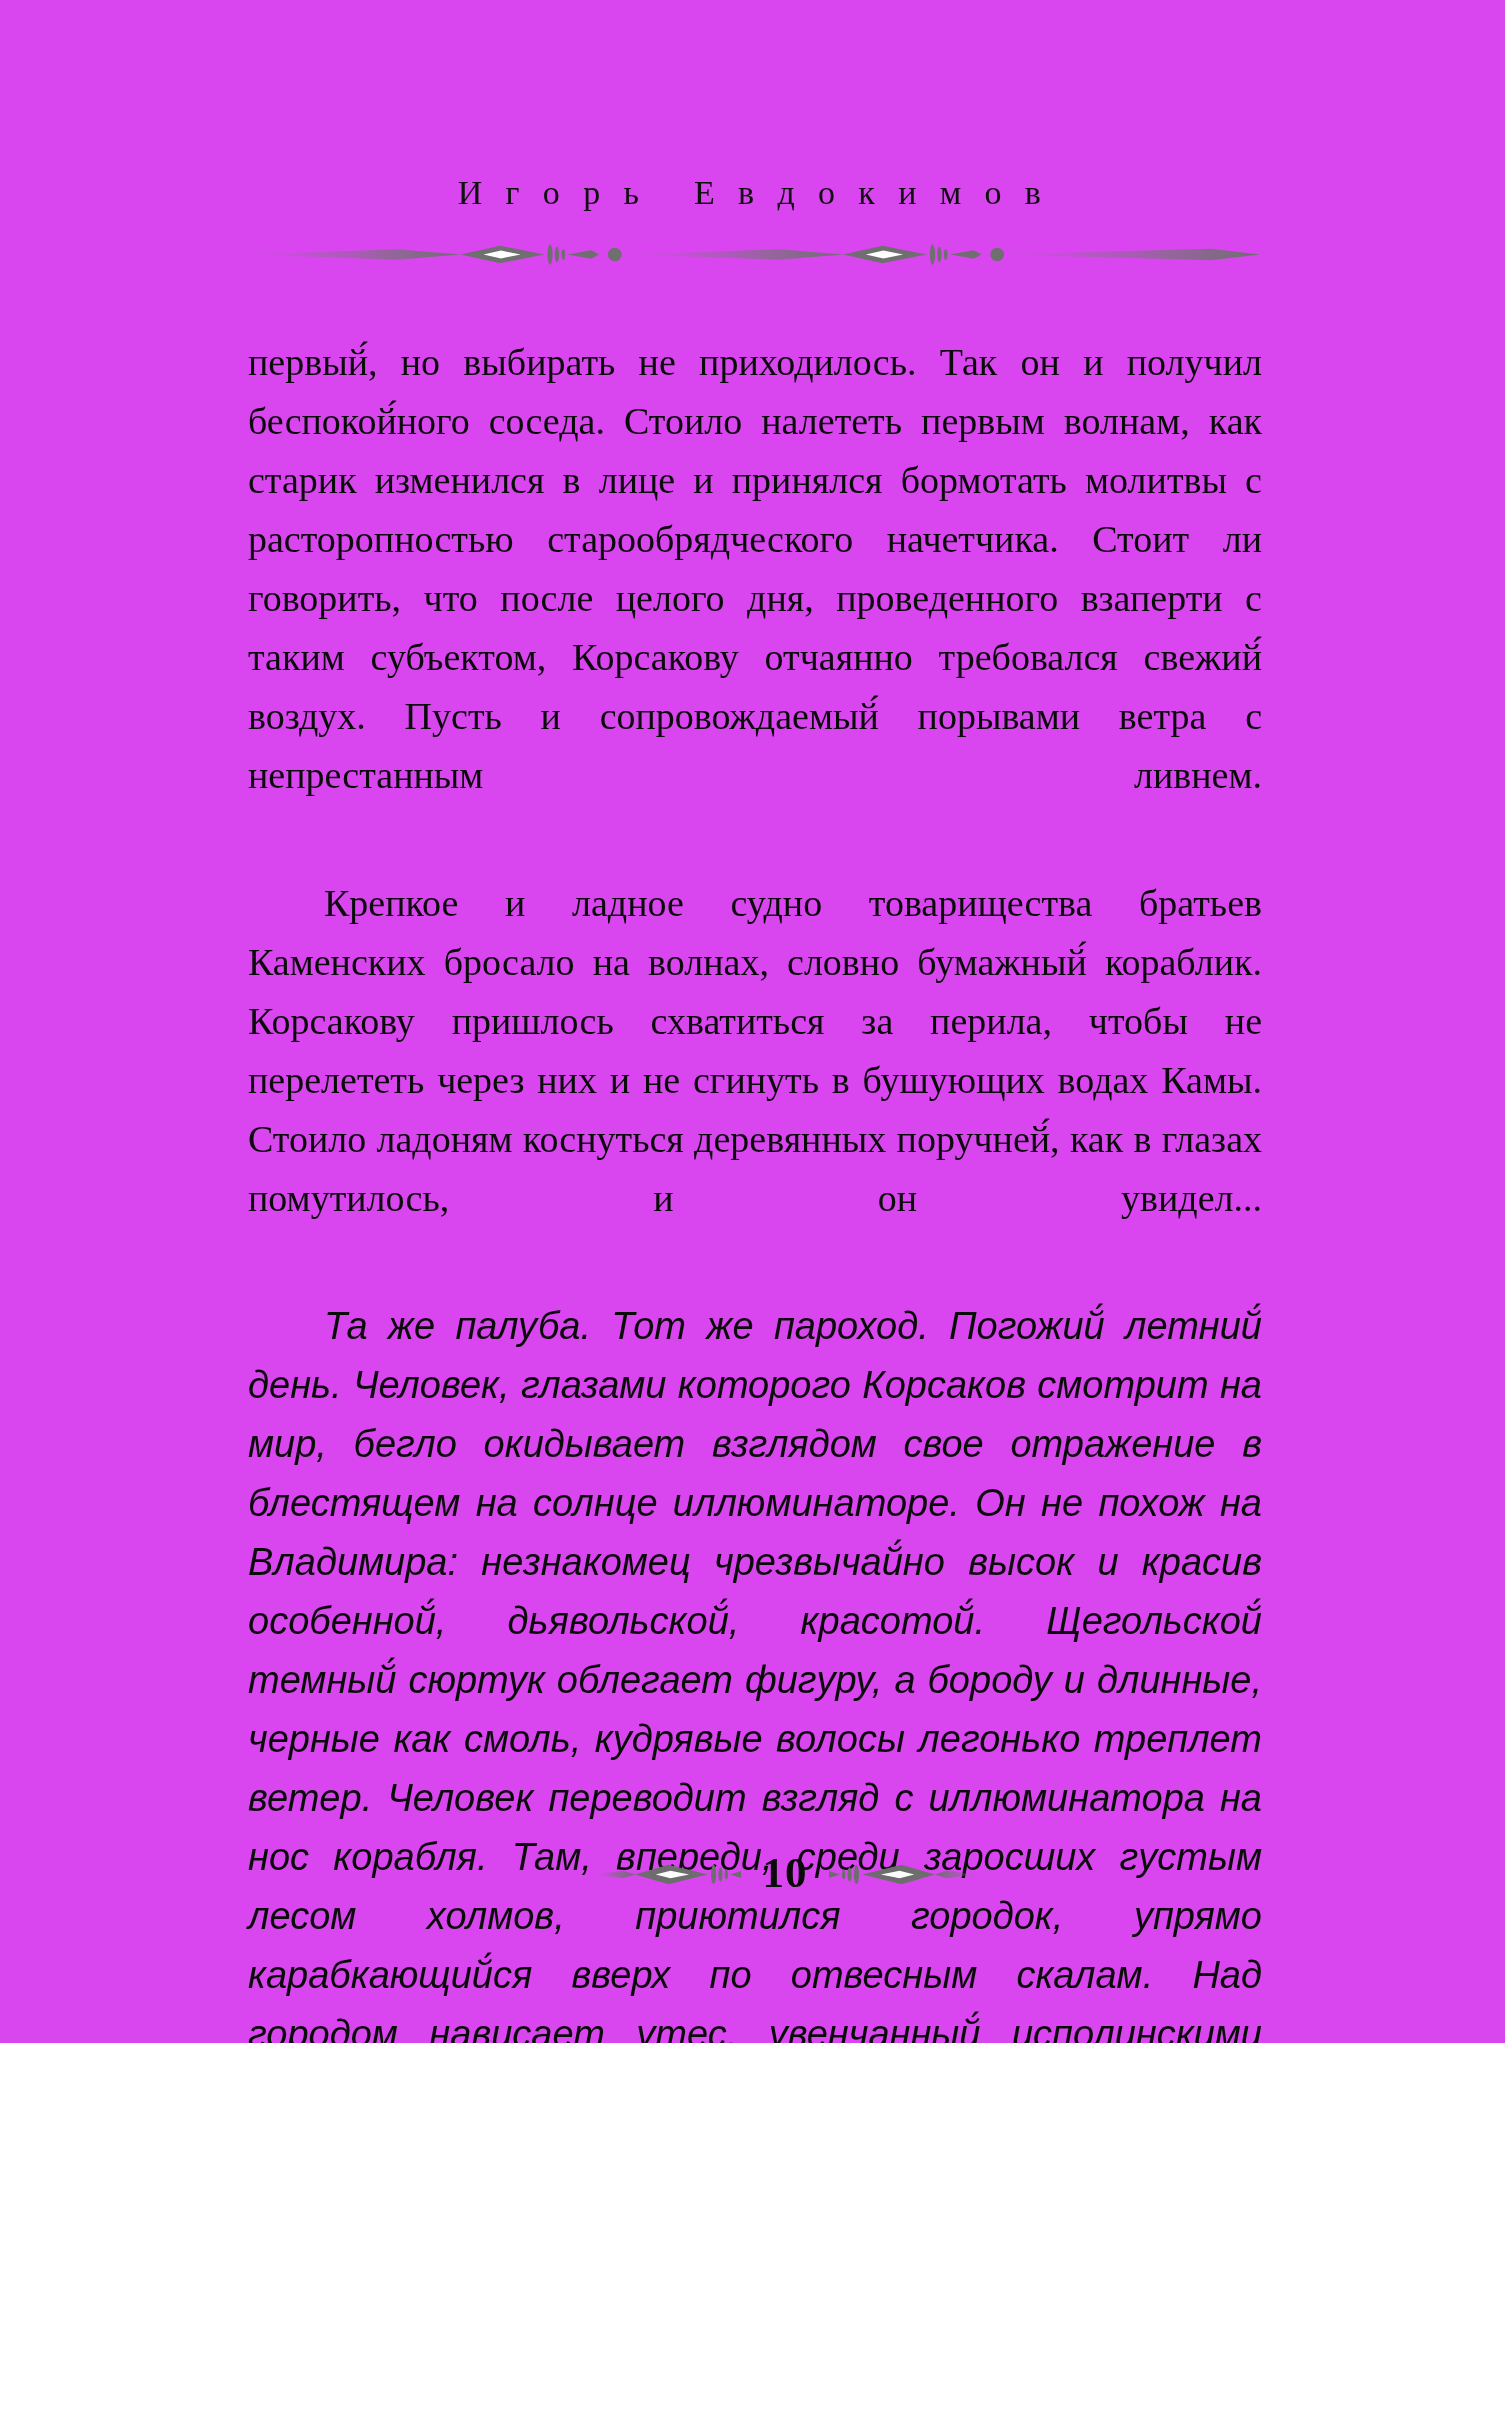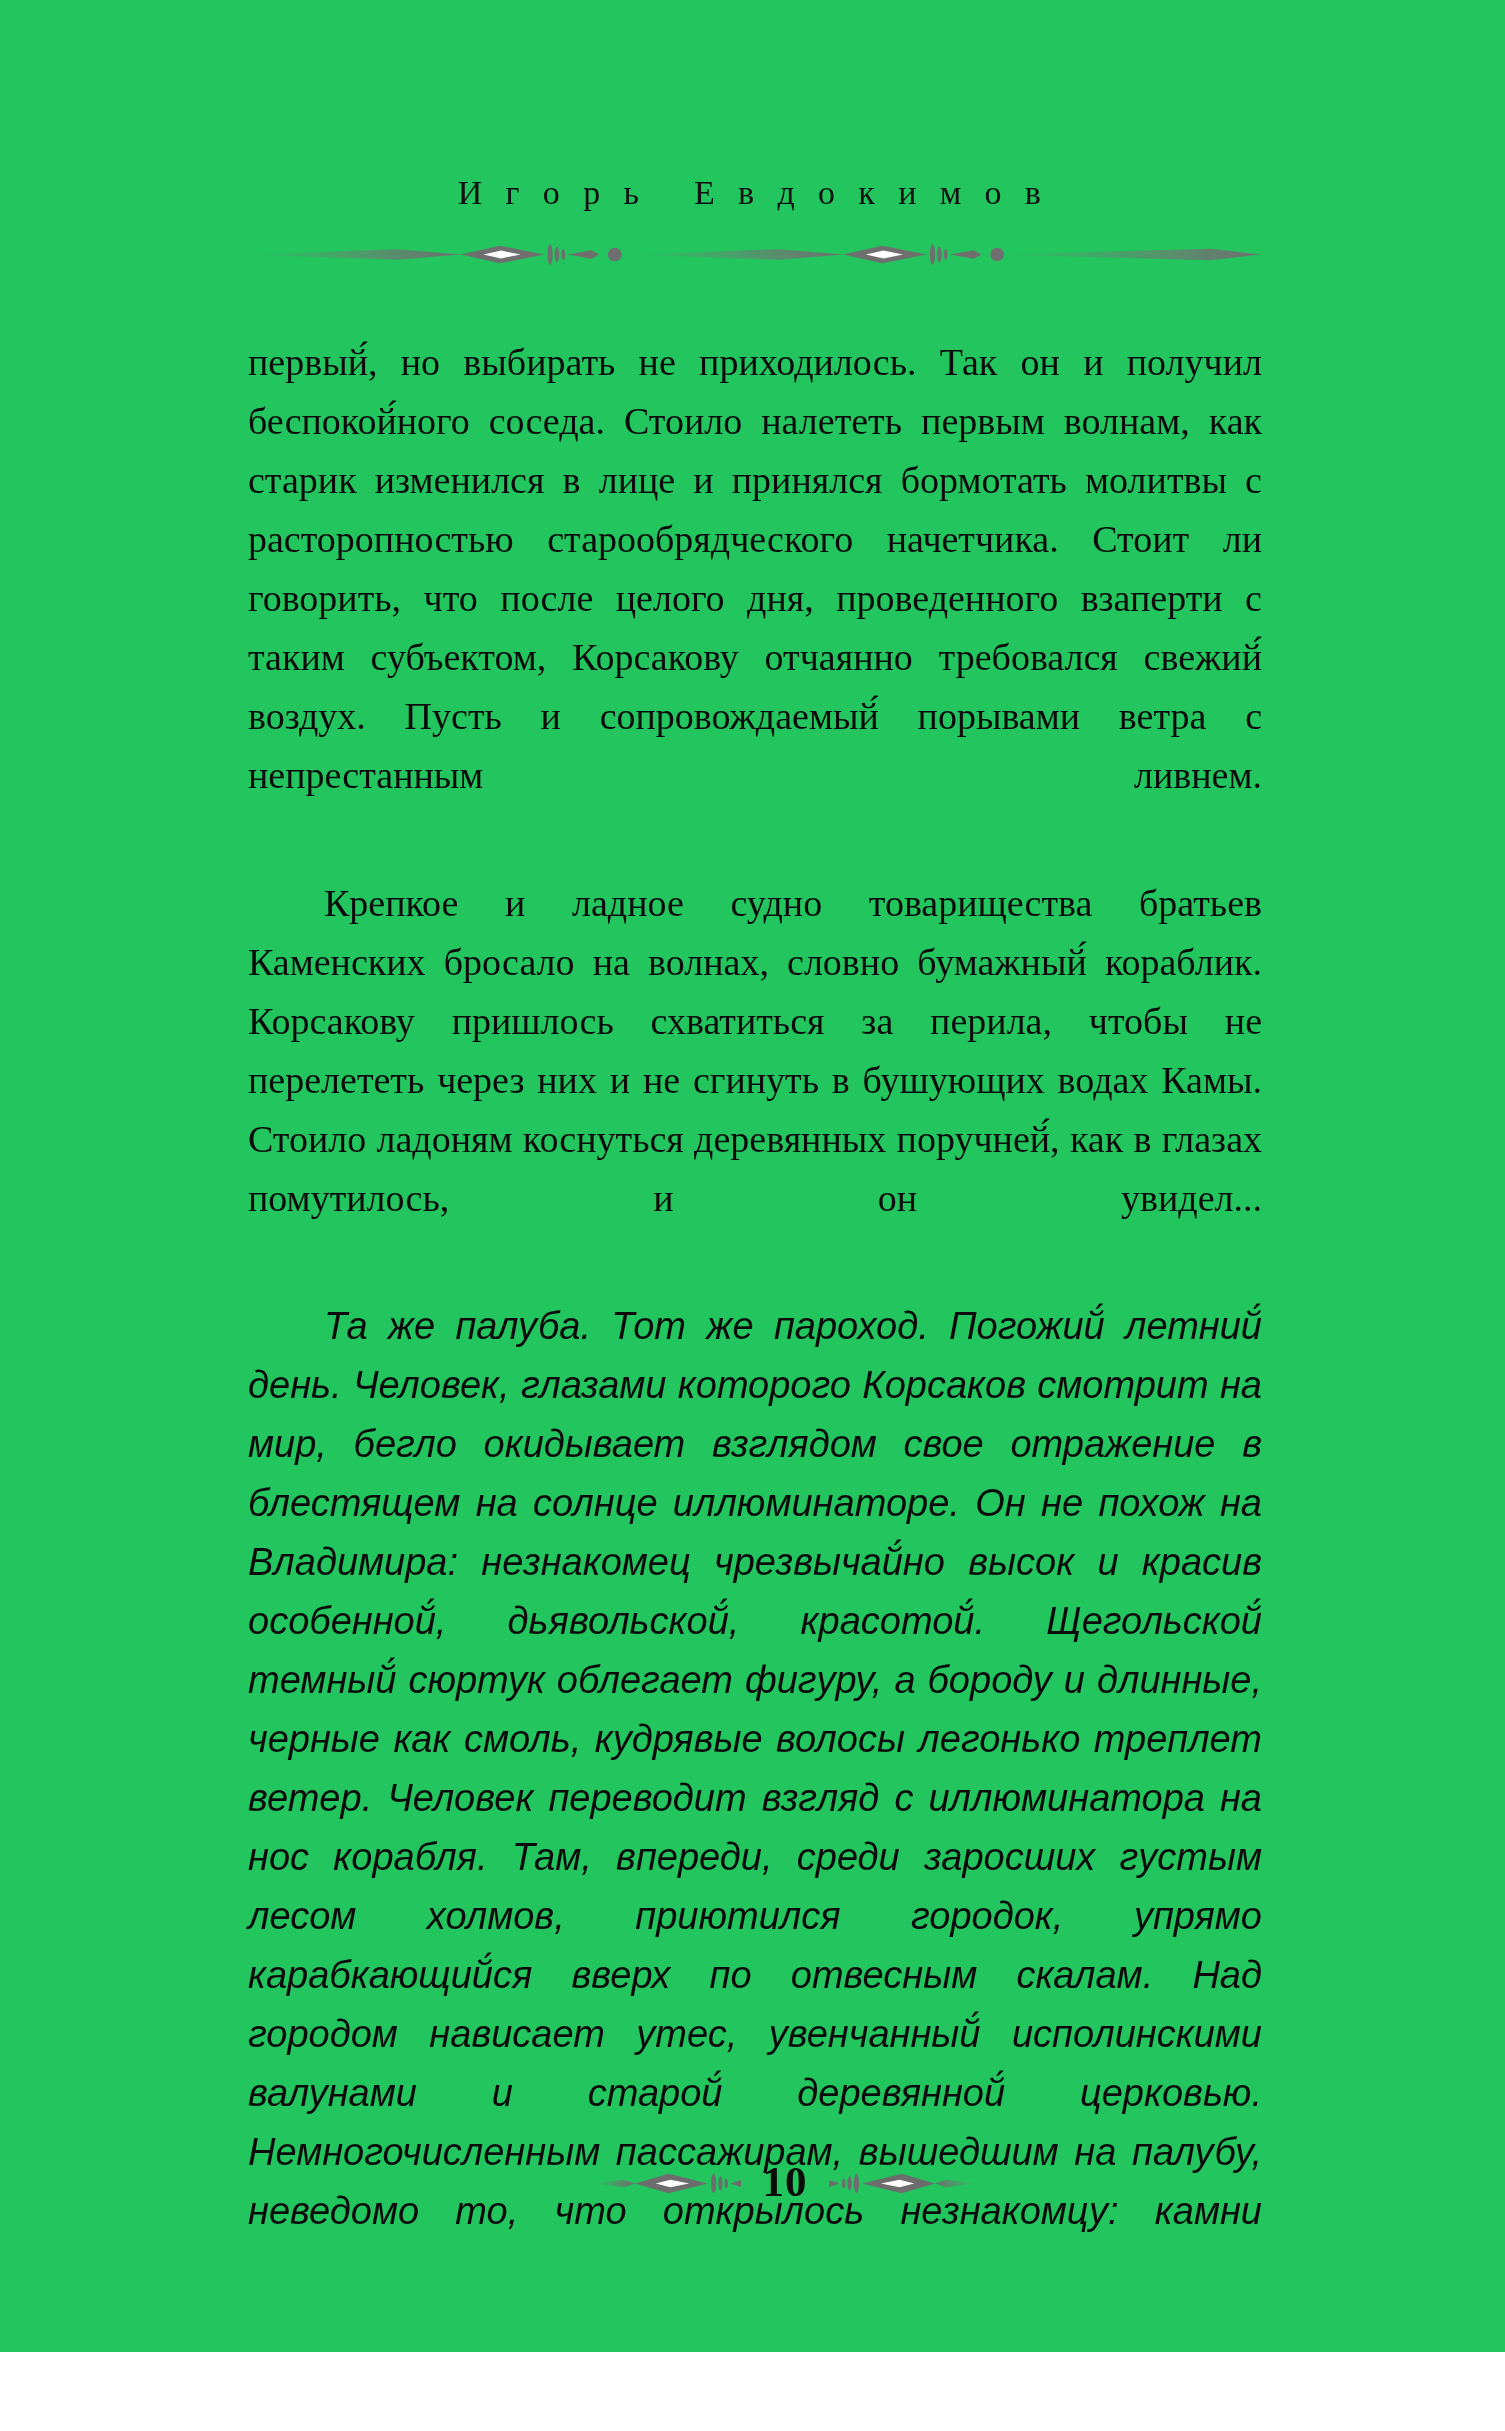--- a/index.html
+++ b/index.html
@@ -3,22 +3,22 @@
 <meta charset="utf-8">
 <style>
   html, body {
     margin: 0;
     padding: 0;
     background: #ffffff;
   }
   .page {
     position: relative;
     width: 1506px;
-    height: 2352px;
-    background: #22c55e;
+    height: 2043px;
+    background: #d946ef;
     margin: 0 auto;
     overflow: hidden;
     font-family: "Liberation Serif", "DejaVu Serif", serif;
     color: #0d0d0d;
   }
 
   
   .running-head {
     position: absolute;
     top: 174px;

